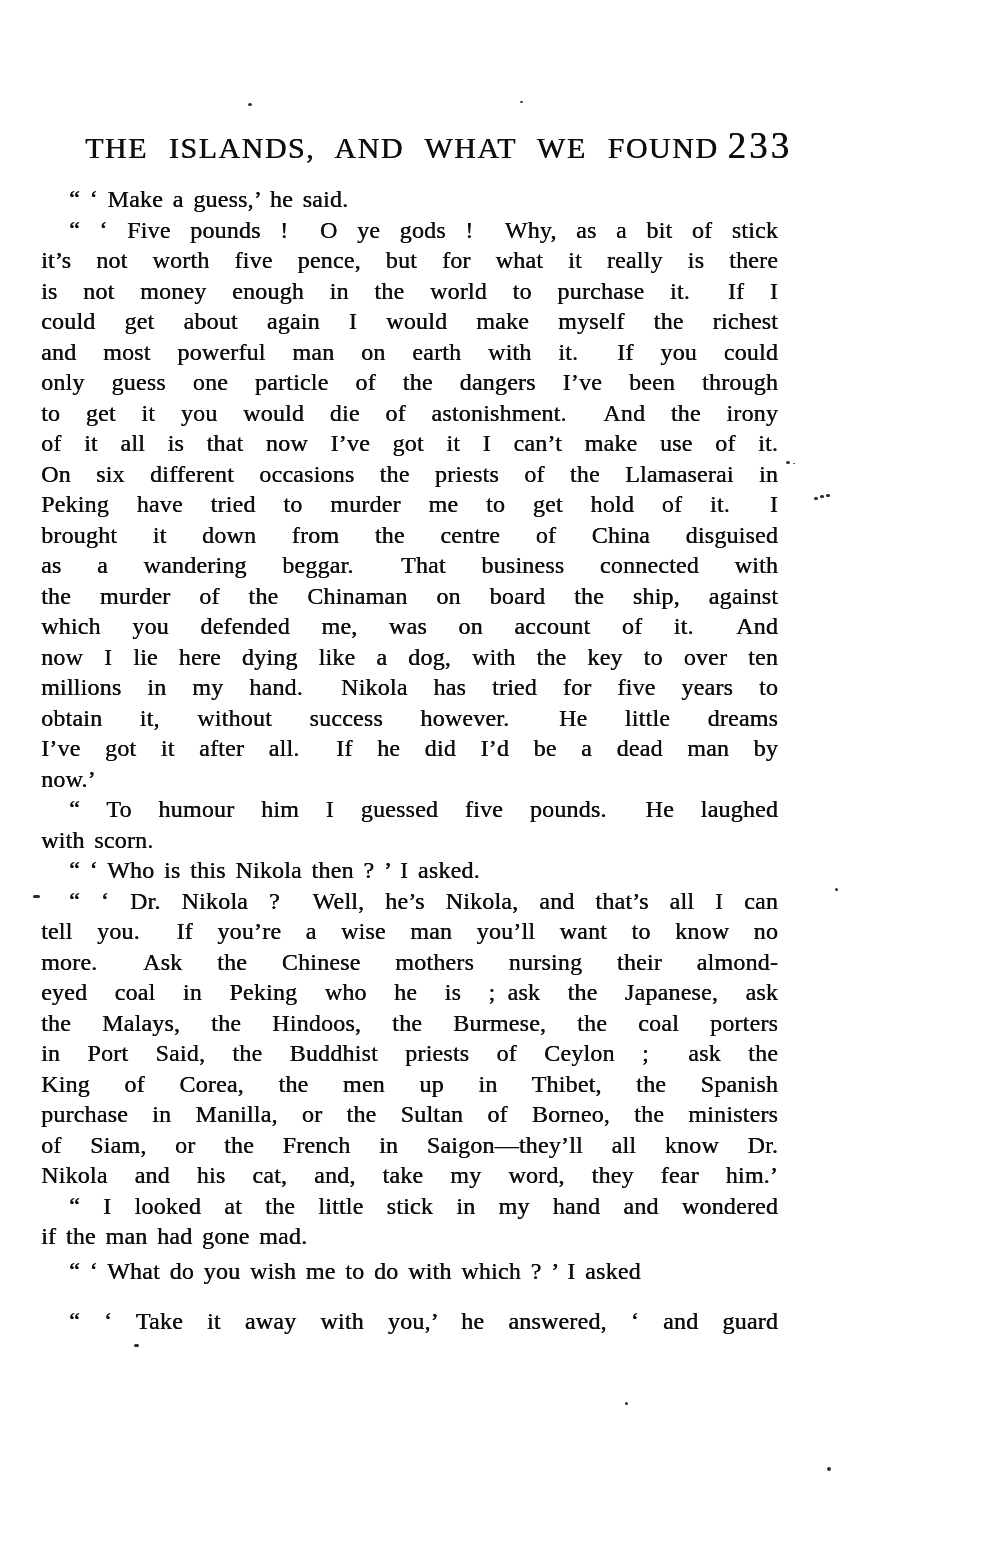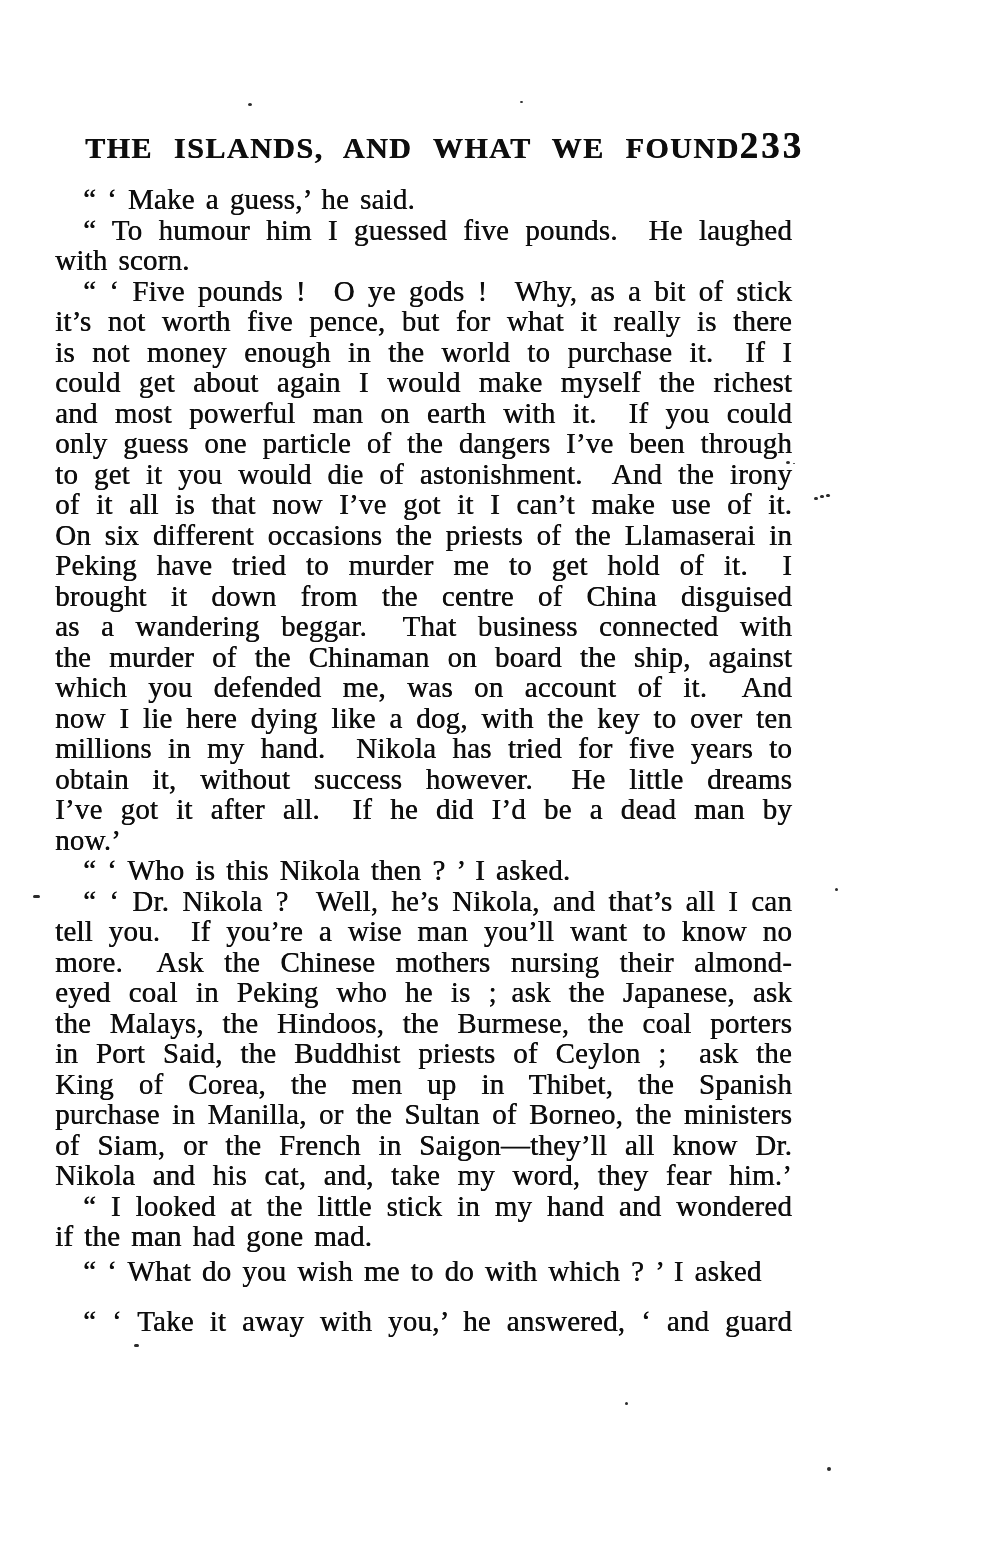--- a/index.html
+++ b/index.html
@@ -17,40 +17,40 @@
   .running-header {
     position: absolute;
     left: 55px;
     top: 124px;
     width: 737px;
     padding-left: 30px;
     box-sizing: border-box;
     display: flex;
     justify-content: space-between;
     align-items: baseline;
-    font-weight: bold;
+    font-weight: normal;
     font-size: 30px;
     letter-spacing: 1.5px;
     word-spacing: 12px;
     white-space: nowrap;
     text-shadow: 0.5px 0 currentColor;
   }
 
   .page-number {
     font-size: 37px;
     letter-spacing: 3px;
     word-spacing: 0;
   }
 
   .page-body {
     position: absolute;
-    left: 55px;
+    left: 41px;
     top: 184px;
     width: 737px;
-    font-size: 29px;
+    font-size: 24px;
     line-height: 30.5px;
     letter-spacing: 0.2px;
     text-shadow: 0.4px 0 currentColor;
   }
 
   .para { margin: 0; }
 
   .line {
     text-align: justify;
     text-align-last: justify;
@@ -84,43 +84,43 @@
   <div class="running-header">
     <span>THE ISLANDS, AND WHAT WE FOUND</span>
     <span class="page-number">233</span>
   </div>
 
   <div class="page-body">
       <div class="para">
         <div class="line indent last">“ ‘ Make a guess,’ he said.</div>
       </div>
       <div class="para">
-        <div class="line indent">“ To humour him I guessed five pounds.  He laughed</div>
-        <div class="line last">with scorn.</div>
-      </div>
-      <div class="para">
         <div class="line indent">“ ‘ Five pounds !  O ye gods !  Why, as a bit of stick</div>
         <div class="line">it’s not worth five pence, but for what it really is there</div>
         <div class="line">is not money enough in the world to purchase it.  If I</div>
         <div class="line">could get about again I would make myself the richest</div>
         <div class="line">and most powerful man on earth with it.  If you could</div>
         <div class="line">only guess one particle of the dangers I’ve been through</div>
         <div class="line">to get it you would die of astonishment.  And the irony</div>
         <div class="line">of it all is that now I’ve got it I can’t make use of it.</div>
         <div class="line">On six different occasions the priests of the Llamaserai in</div>
         <div class="line">Peking have tried to murder me to get hold of it.  I</div>
         <div class="line">brought it down from the centre of China disguised</div>
         <div class="line">as a wandering beggar.  That business connected with</div>
         <div class="line">the murder of the Chinaman on board the ship, against</div>
         <div class="line">which you defended me, was on account of it.  And</div>
         <div class="line">now I lie here dying like a dog, with the key to over ten</div>
         <div class="line">millions in my hand.  Nikola has tried for five years to</div>
         <div class="line">obtain it, without success however.  He little dreams</div>
         <div class="line">I’ve got it after all.  If he did I’d be a dead man by</div>
         <div class="line last">now.’</div>
+      </div>
+      <div class="para">
+        <div class="line indent">“ To humour him I guessed five pounds.  He laughed</div>
+        <div class="line last">with scorn.</div>
       </div>
       <div class="para">
         <div class="line indent last">“ ‘ Who is this Nikola then ? ’ I asked.</div>
       </div>
       <div class="para">
         <div class="line indent">“ ‘ Dr. Nikola ?  Well, he’s Nikola, and that’s all I can</div>
         <div class="line">tell you.  If you’re a wise man you’ll want to know no</div>
         <div class="line">more.  Ask the Chinese mothers nursing their almond-</div>
         <div class="line">eyed coal in Peking who he is ; ask the Japanese, ask</div>
         <div class="line">the Malays, the Hindoos, the Burmese, the coal porters</div>

